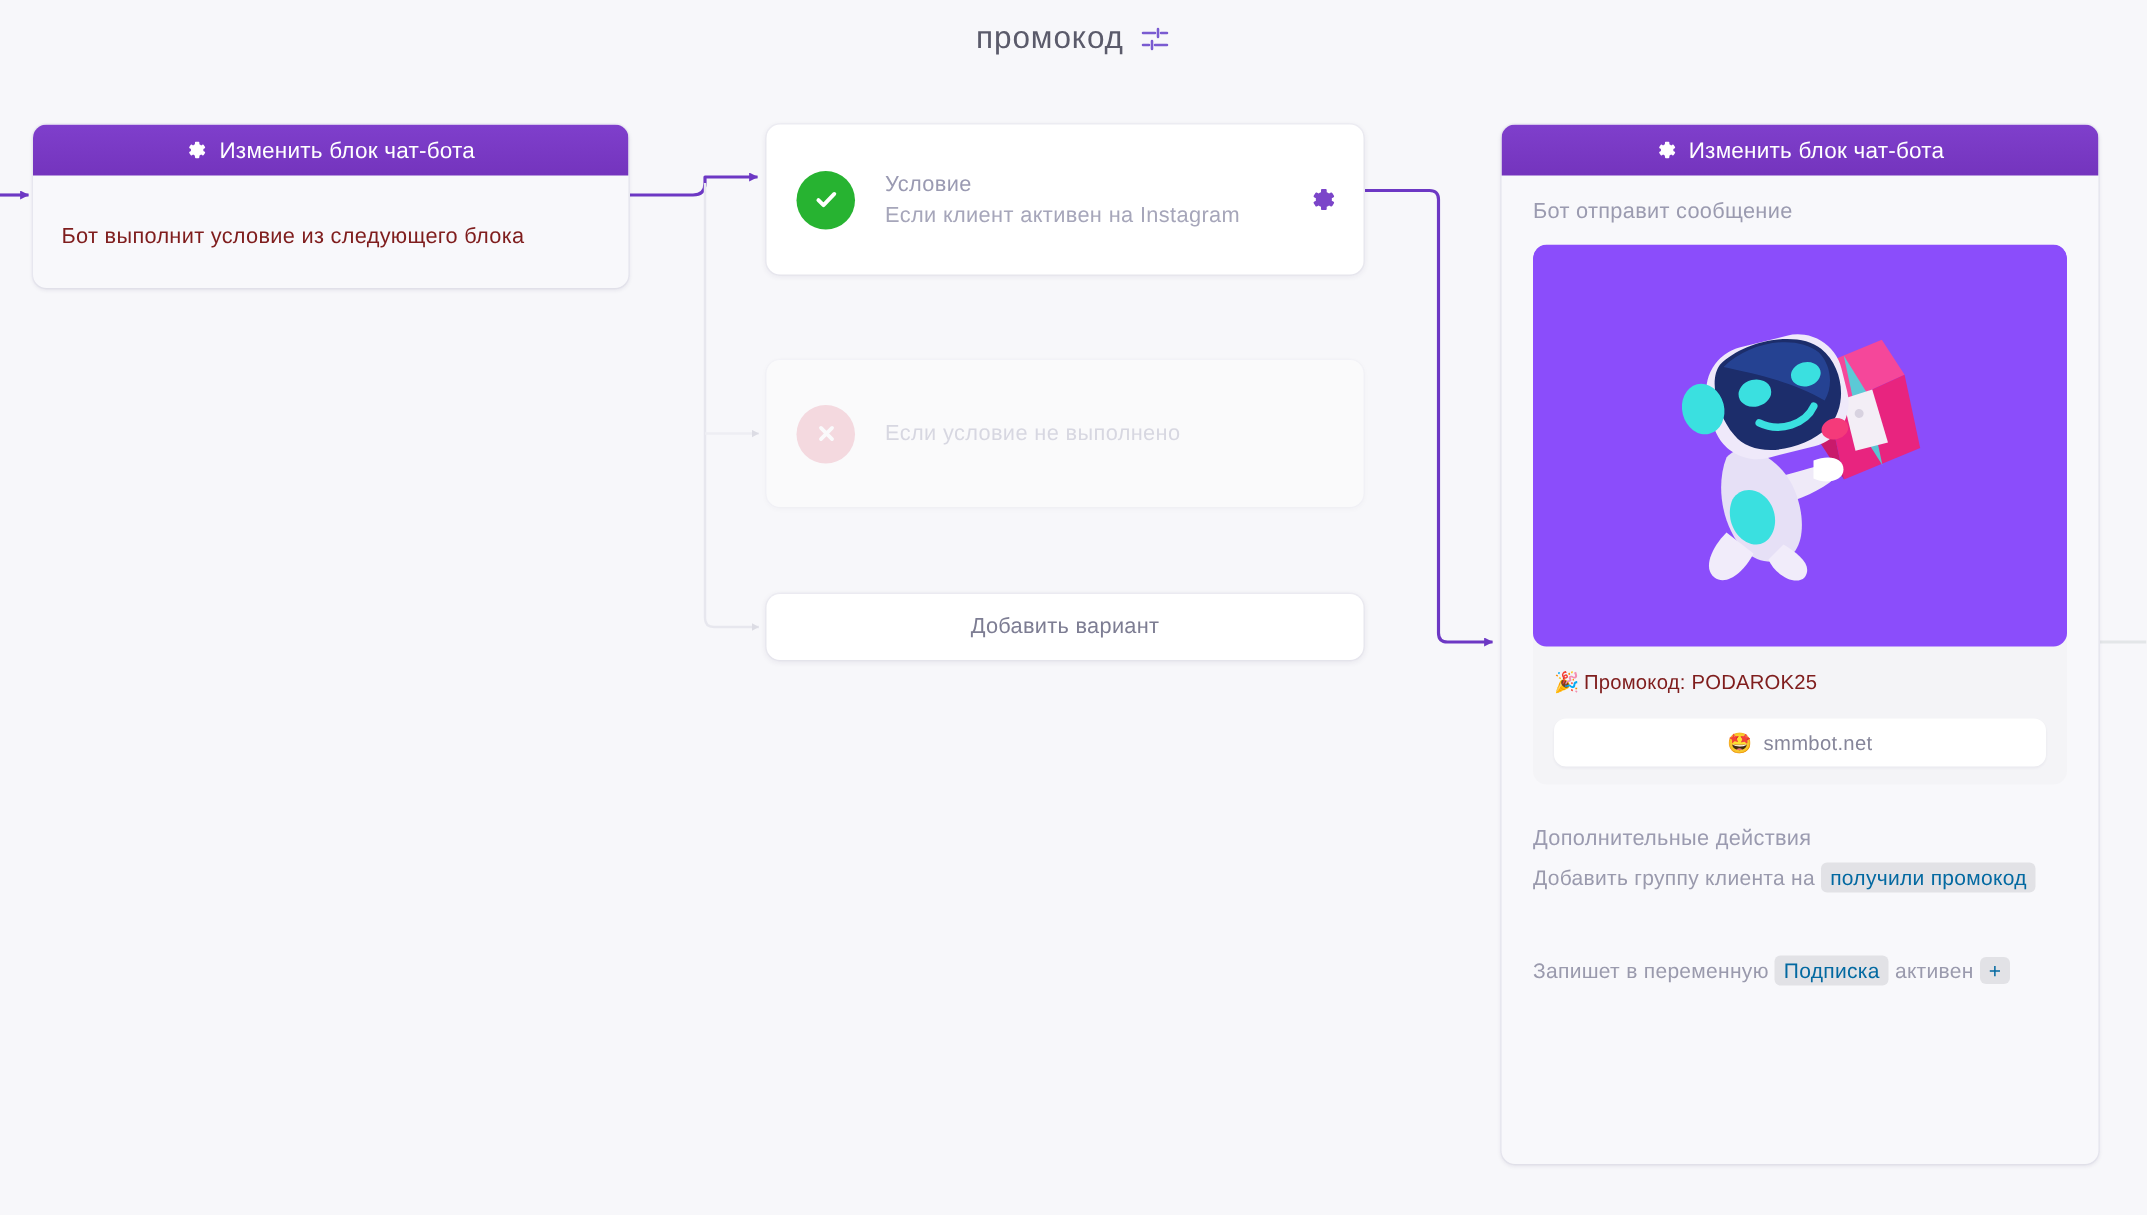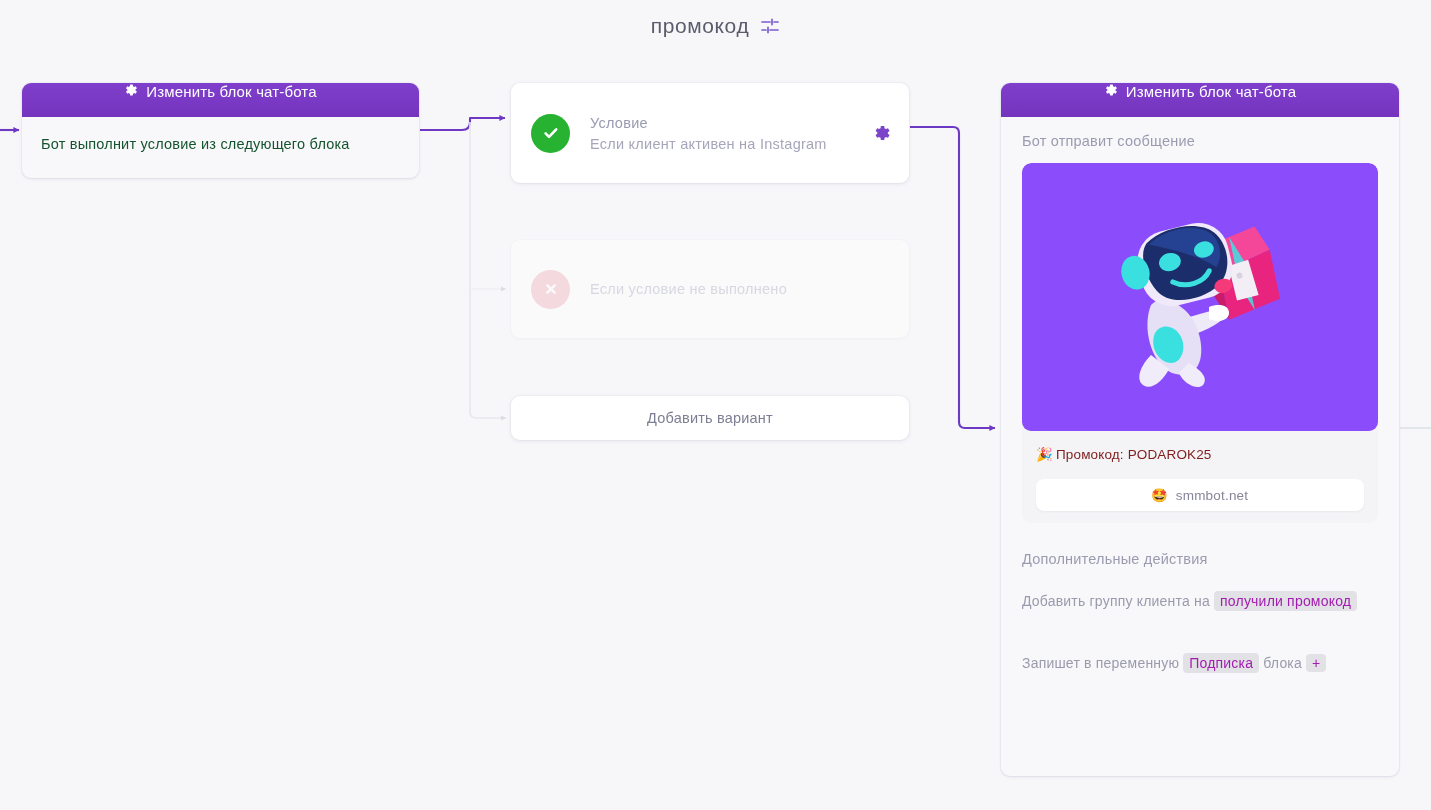--- a/index.html
+++ b/index.html
@@ -56,31 +56,33 @@
     background: #f8f8fb;
     box-shadow: 0 1px 3px rgba(40,30,80,.10), 0 0 0 1px rgba(70,50,140,.035);
     overflow: hidden;
   }
   .block-header {
     background: #7a3bc4;
     background: linear-gradient(180deg,#7f3fcc 0%,#7434bd 100%);
     color: #fff;
     height: 34px;
     display: flex;
+    align-items: center;
     justify-content: center;
     gap: 8px;
     font-size: 15px;
     letter-spacing: .15px;
   }
   .block-header .gear-white { display: block; }
   .block-body { padding: 16px 19px 22px 19px; }
   .block-hint {
     font-size: 14.5px;
-    color: #14532d;
-    letter-spacing: .2px;
+    color: #7f1d1d;
+    letter-spacing: .2px;
+    margin-top: 14px;
   }
 
   
   #block-left { left: 22px; top: 83px; width: 397px; }
   #block-left .block-body { padding: 19px 19px 26px 19px; }
 
   
   .cond-card {
     position: absolute;
     background: #fff;
@@ -186,34 +188,34 @@
     color: #86869a;
     letter-spacing: .2px;
     box-shadow: 0 1px 2px rgba(40,30,80,.06);
   }
 
   .extra-title {
     font-size: 14.5px;
     color: #9b9bb0;
     letter-spacing: .2px;
     margin-top: 28px;
-    margin-bottom: 22px;
+    margin-bottom: 6px;
   }
   .extra-line {
     font-size: 14px;
     color: #9a9aad;
     letter-spacing: .2px;
     line-height: 24px;
     margin-bottom: 38px;
   }
   .chip {
     background: #e2e2e6;
     border-radius: 4px;
     padding: 2px 6px;
-    color: #a21caf;
+    color: #0369a1;
     white-space: nowrap;
   }
   .chip.plus { padding: 1px 6px; }
 </style>
 </head>
 <body>
 
 <div id="canvas">
 
   <svg id="connectors" viewBox="0 0 1431 810" width="1431" height="810">
@@ -358,19 +360,19 @@
       <div class="extra-title">Дополнительные действия</div>
 
       <div class="extra-line">
         <span>Добавить группу клиента на</span>
         <span class="chip">получили промокод</span>
       </div>
 
       <div class="extra-line">
         <span>Запишет в переменную</span>
         <span class="chip">Подписка</span>
-        <span>блока</span>
+        <span>активен</span>
         <span class="chip plus">+</span>
       </div>
     </div>
   </div>
 
 </div>
 
 </body></html>

